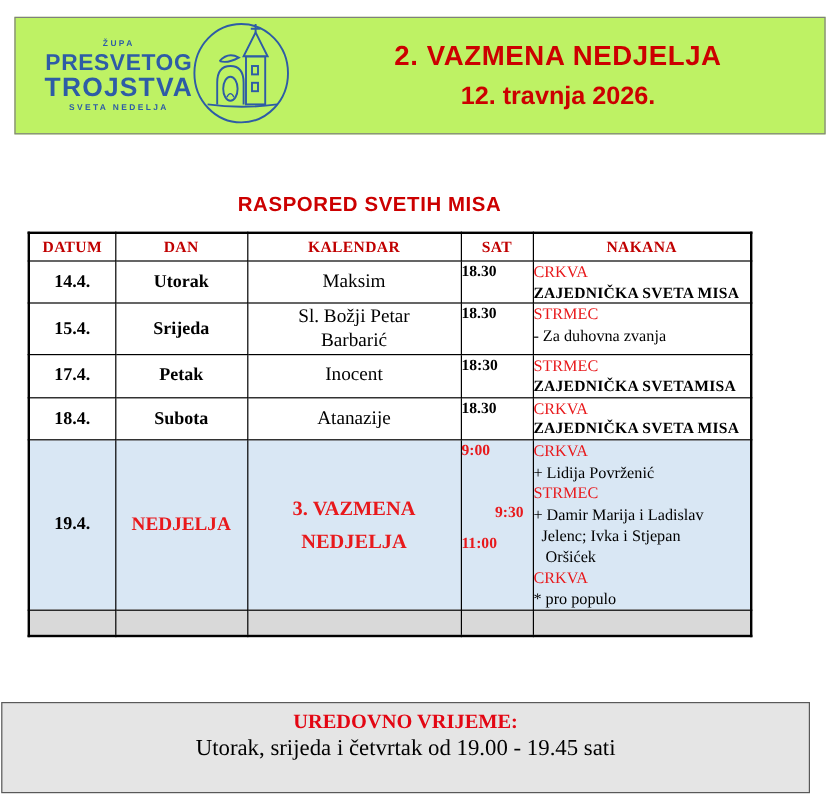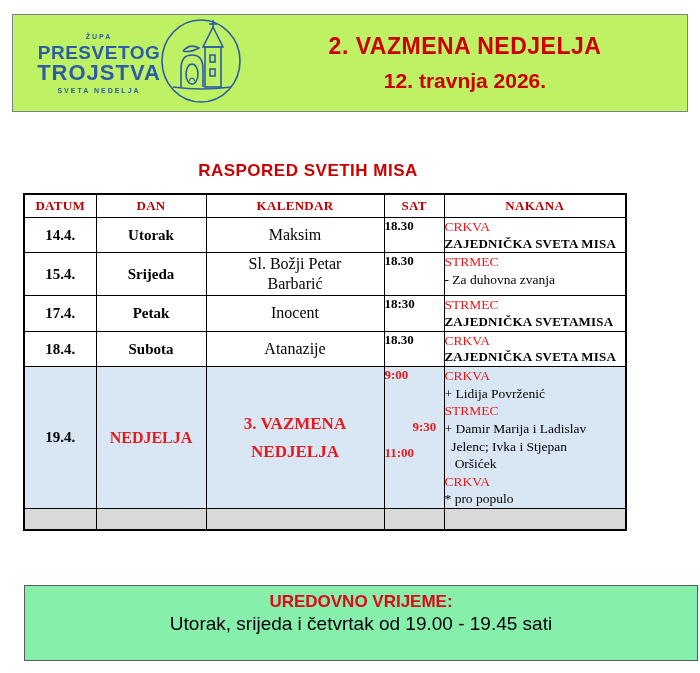--- a/index.html
+++ b/index.html
@@ -42,23 +42,23 @@
   .bold-line{font-weight:bold;font-size:13px;letter-spacing:.2px;}
   .red{color:#e8191c !important;}
   tr.row-sunday{background:#d9e7f4;}
   tr.row-sunday td.dan{font-size:16px;}
   tr.row-sunday td.kalendar{font-weight:bold;font-size:17px;line-height:1.6;}
   tr.row-sunday td.sat div:nth-child(2){margin-top:36px;padding-left:28px;}
   tr.row-sunday td.sat div:nth-child(3){margin-top:10px;}
   tr.row-empty{background:#d9d9d9;}
 
   
-  .office-box{position:absolute;left:24px;top:585px;width:672px;height:74px;
-      background:#86efac;border:1px solid #595959;text-align:center;
-      font-family:Liberation Sans, sans-serif;}
+  .office-box{position:absolute;left:1px;top:585px;width:672px;height:74px;
+      background:#e5e5e5;border:1px solid #595959;text-align:center;
+      font-family:Liberation Serif, serif;}
   .office-title{font-size:17px;font-weight:bold;color:#e30613;margin-top:6px;}
   .office-line{font-size:19px;color:#000;line-height:1.25;white-space:pre;}
 </style>
 </head>
 <body>
 
 <div class="header-box">
   <div class="logo-block">
     <div class="logo-zupa">ŽUPA</div>
     <div class="logo-name1">PRESVETOG</div>

